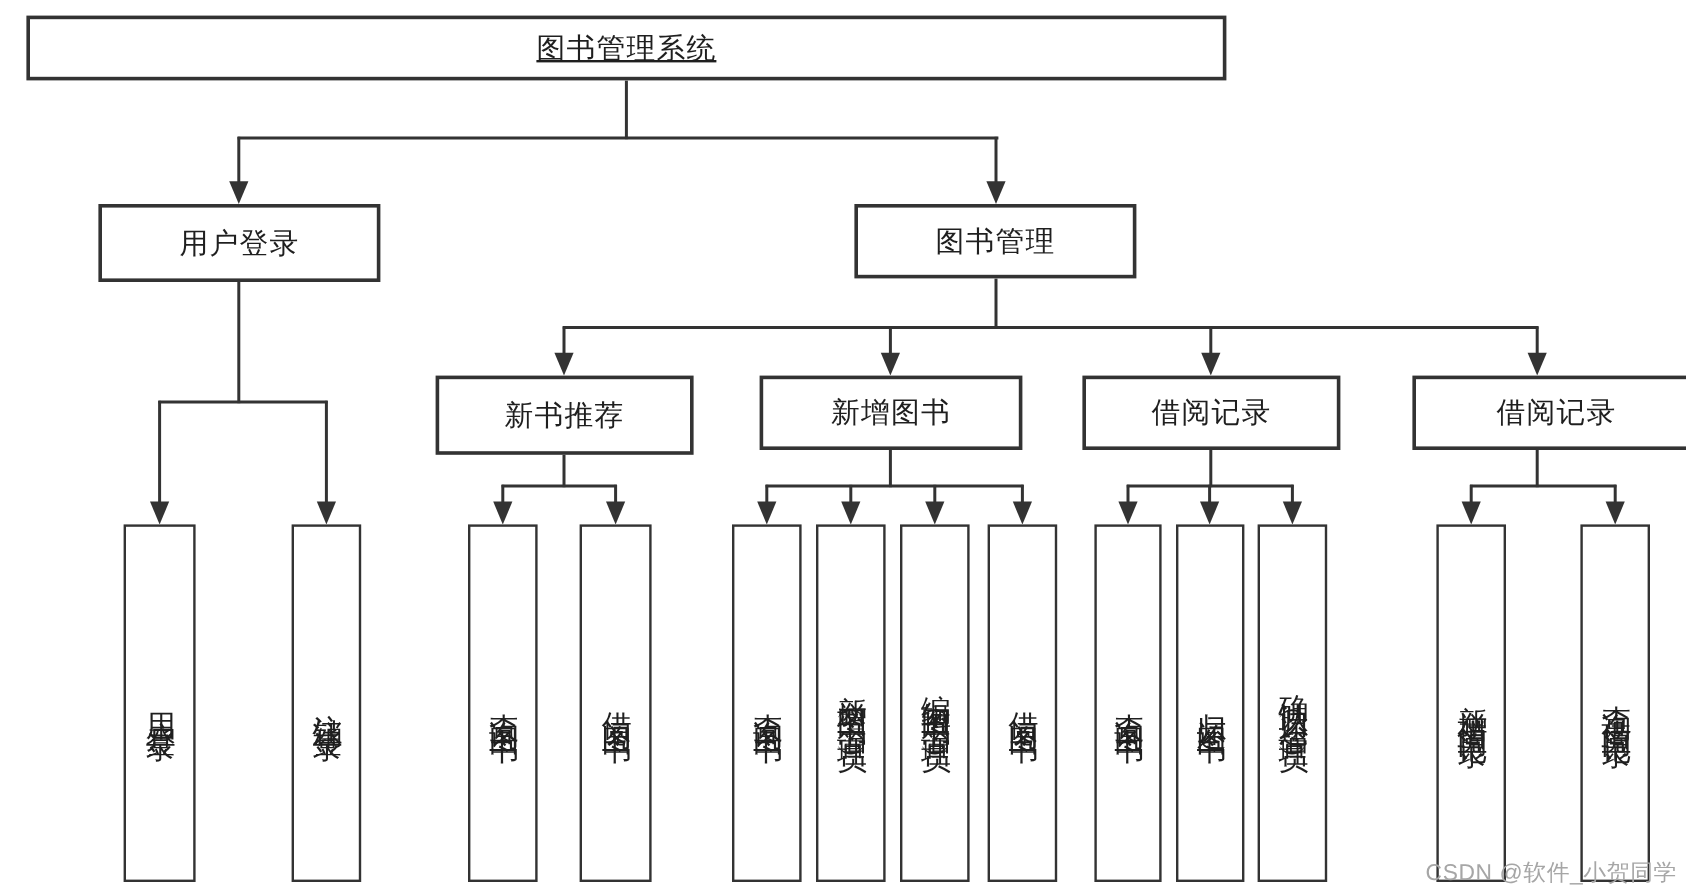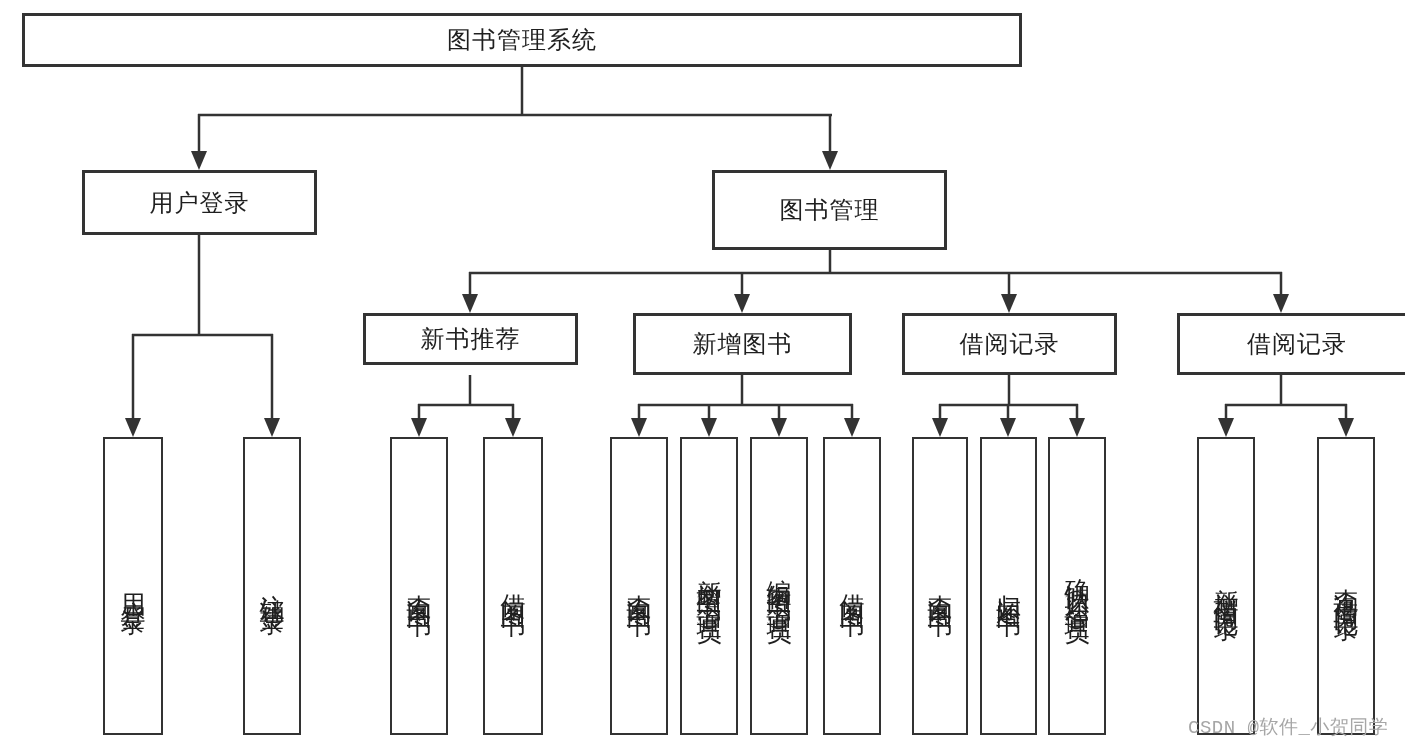--- a/index.html
+++ b/index.html
@@ -122,26 +122,26 @@
     <g>
       <line x1="1281" y1="375" x2="1281" y2="406"></line>
       <line x1="1225" y1="405" x2="1347" y2="405"></line>
       <line x1="1226" y1="404" x2="1226" y2="421"></line>
       <path d="M1226 437 l-8 -19 h16 z"></path>
       <line x1="1346" y1="404" x2="1346" y2="421"></line>
       <path d="M1346 437 l-8 -19 h16 z"></path>
     </g>
   </svg>
 
-  <div class="box h-box" style="left:22px;top:13px;width:1000px;height:54px;">图书管理系统</div>
+  <div class="box h-box" style="left:22px;top:13px;width:1000px;height:54px;text-decoration:underline;">图书管理系统</div>
 
   <div class="box h-box" style="left:82px;top:170px;width:235px;height:65px;">用户登录</div>
-  <div class="box h-box" style="left:712px;top:170px;width:235px;height:80px;">图书管理</div>
+  <div class="box h-box" style="left:712px;top:170px;width:235px;height:62px;">图书管理</div>
 
-  <div class="box h-box" style="left:363px;top:313px;width:215px;height:52px;">新书推荐</div>
+  <div class="box h-box" style="left:363px;top:313px;width:215px;height:66px;">新书推荐</div>
   <div class="box h-box" style="left:633px;top:313px;width:219px;height:62px;">新增图书</div>
   <div class="box h-box" style="left:902px;top:313px;width:215px;height:62px;">借阅记录</div>
   <div class="box h-box" style="left:1177px;top:313px;width:240px;height:62px;">借阅记录</div>
 
   <div class="box v-box" style="left:103px;top:437px;width:60px;height:298px;">用户登录</div>
   <div class="box v-box" style="left:243px;top:437px;width:58px;height:298px;">注销登录</div>
 
   <div class="box v-box" style="left:390px;top:437px;width:58px;height:298px;">查询图书</div>
   <div class="box v-box" style="left:483px;top:437px;width:60px;height:298px;">借阅图书</div>
 
@@ -150,15 +150,15 @@
   <div class="box v-box" style="left:750px;top:437px;width:58px;height:298px;">编辑图书（管理员）</div>
   <div class="box v-box" style="left:823px;top:437px;width:58px;height:298px;">借阅图书</div>
 
   <div class="box v-box" style="left:912px;top:437px;width:56px;height:298px;">查询图书</div>
   <div class="box v-box" style="left:980px;top:437px;width:57px;height:298px;">归还图书</div>
   <div class="box v-box" style="left:1048px;top:437px;width:58px;height:298px;">确认归还（管理员）</div>
 
   <div class="box v-box" style="left:1197px;top:437px;width:58px;height:298px;">新增借阅记录</div>
   <div class="box v-box" style="left:1317px;top:437px;width:58px;height:298px;">查询借阅记录</div>
 
-  <div class="watermark" style="left:1188px;top:714px;font-family:Liberation Mono, monospace;">CSDN @软件_小贺同学</div>
+  <div class="watermark" style="left:1188px;top:714px;">CSDN @软件_小贺同学</div>
 
 </div>
 
 </body></html>

